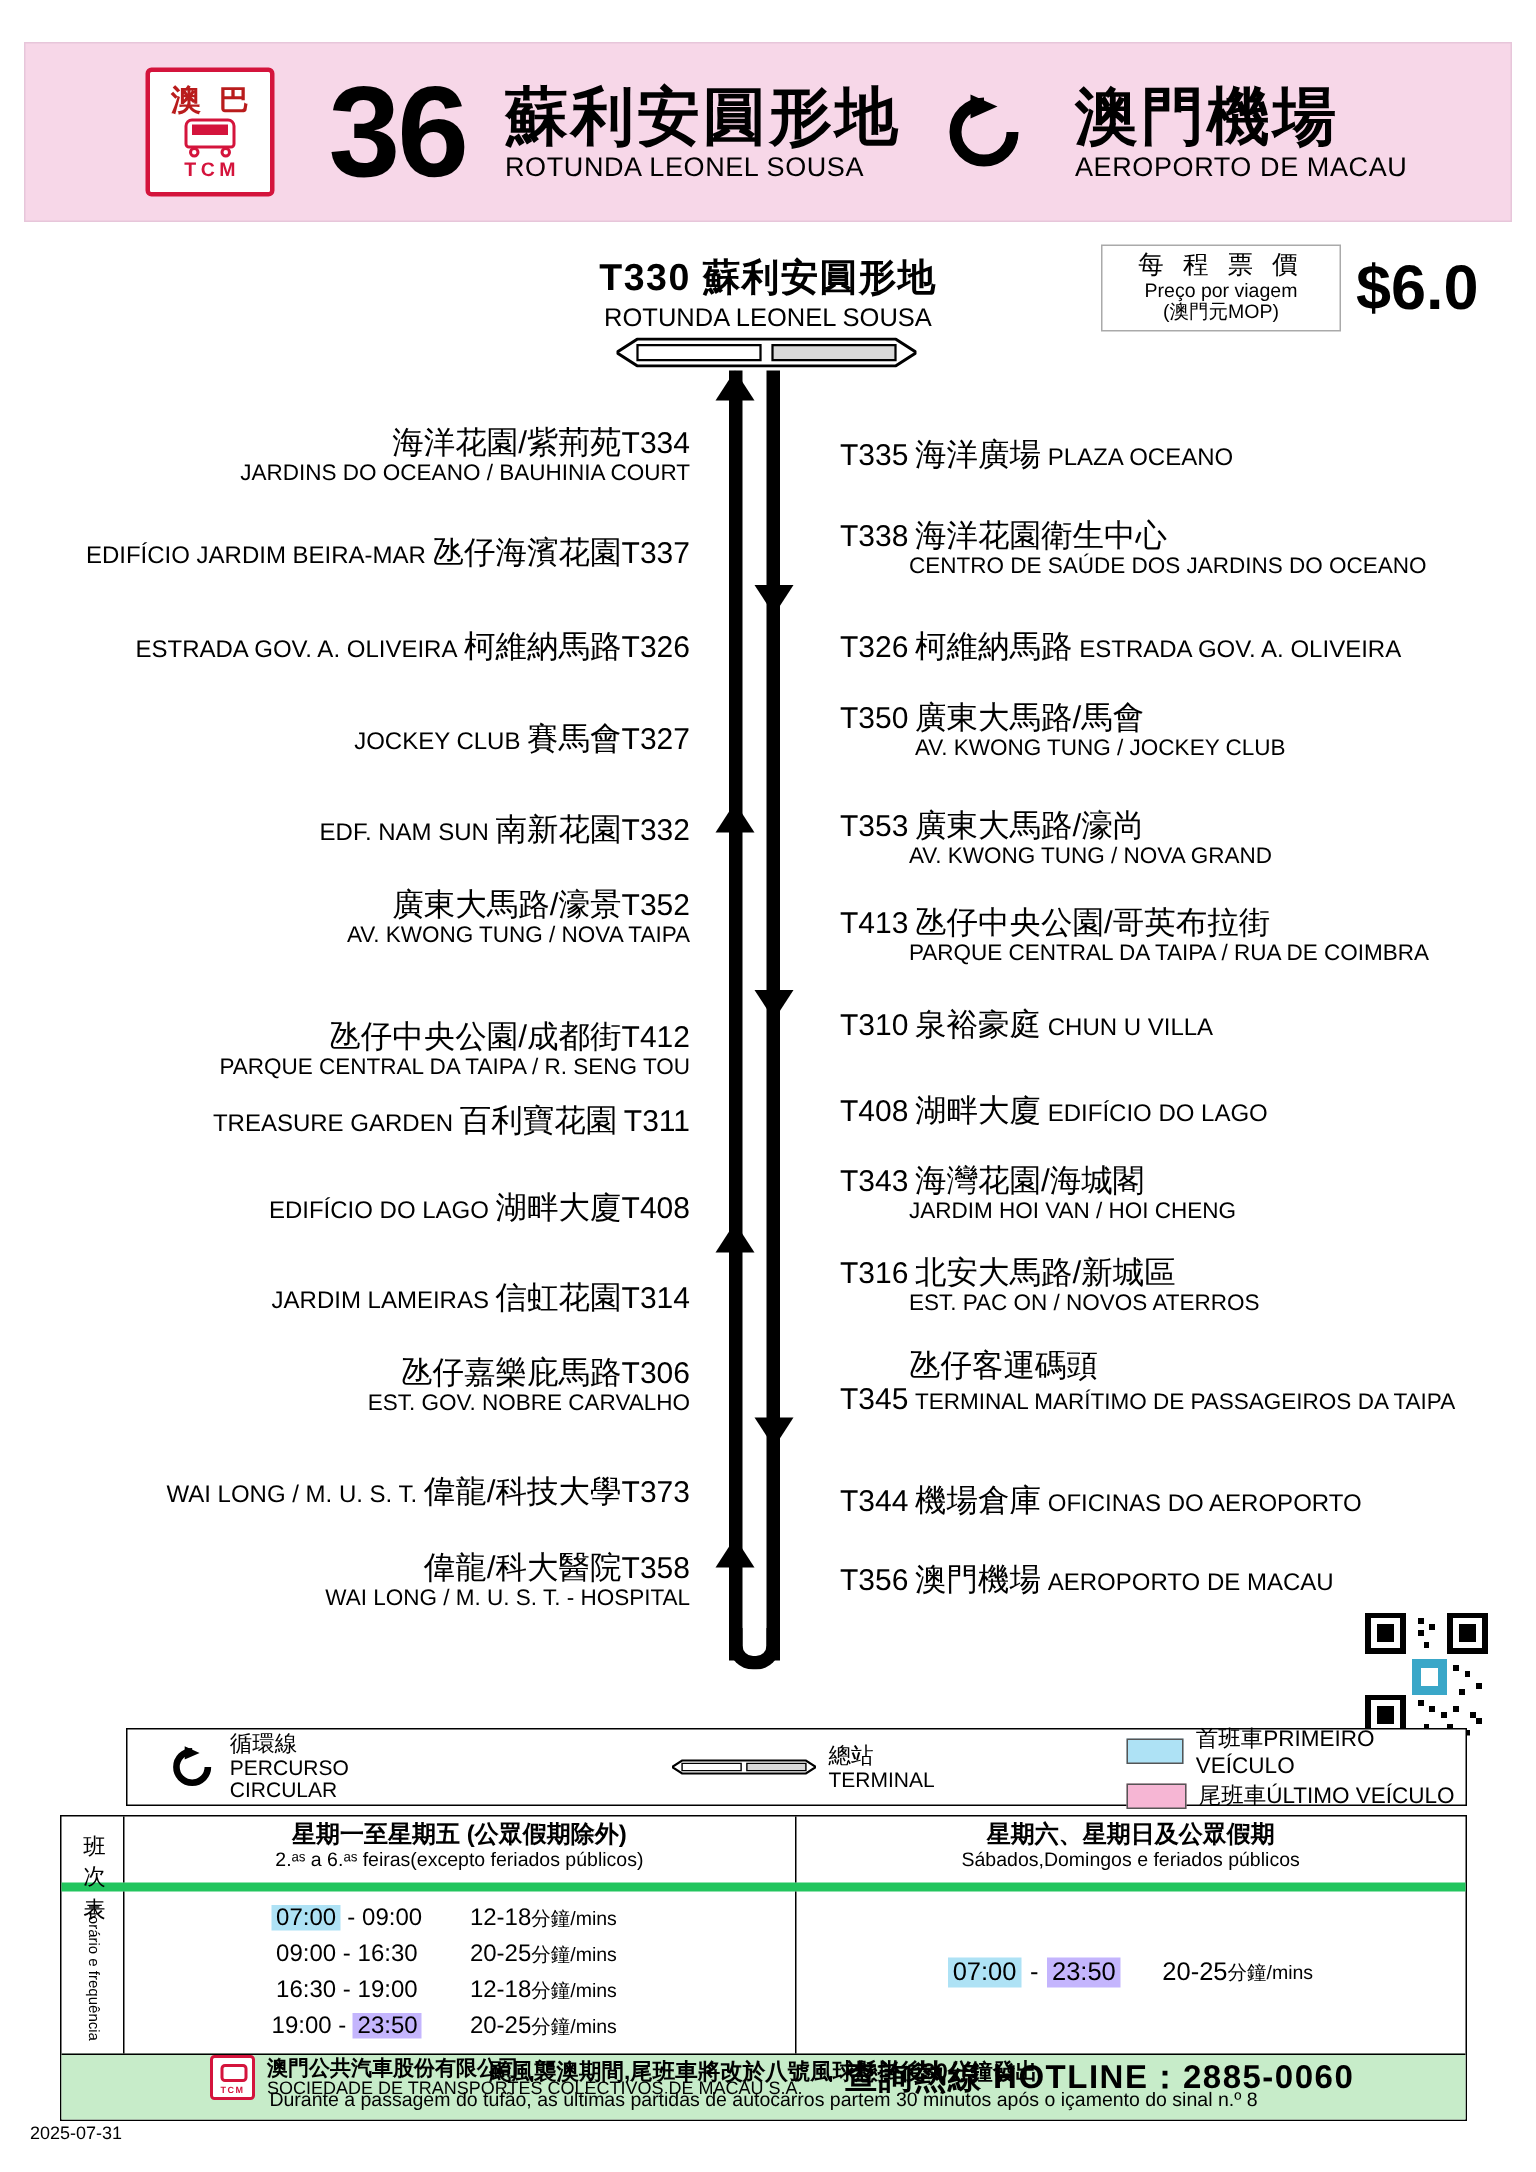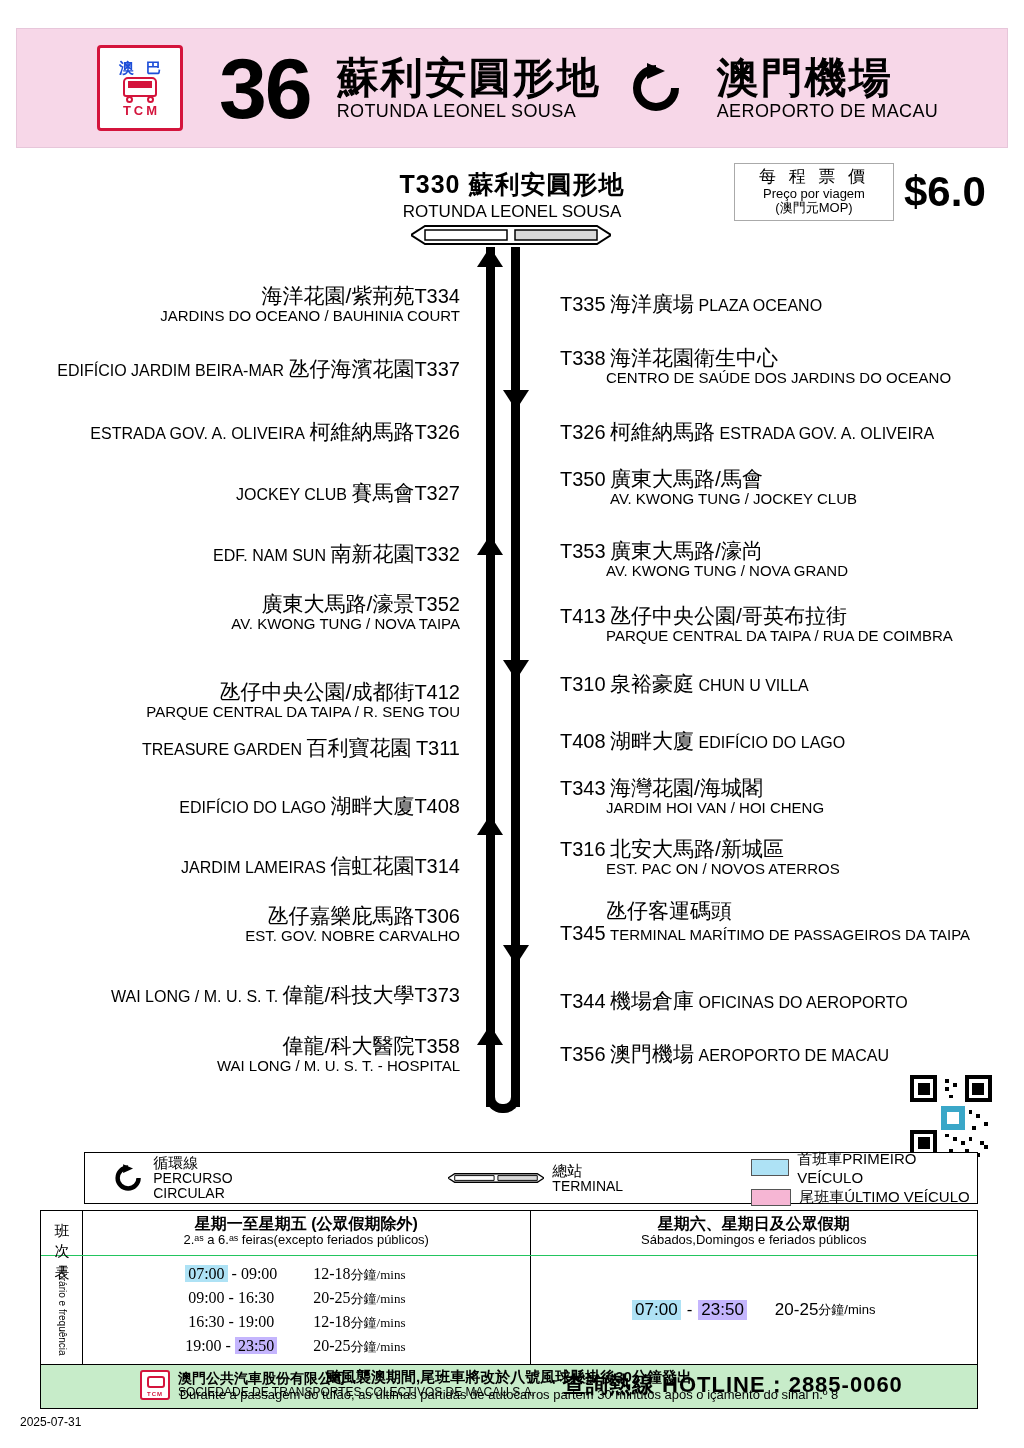--- a/index.html
+++ b/index.html
@@ -20,21 +20,21 @@
     background:#f7d7e8;
     border:1px solid #e7c6da;
     display:flex; align-items:center;
   }
   .logo {
     width:86px; height:86px; margin-left:80px;
     border:3px solid #d4143c; border-radius:4px;
     background:#fff; position:relative;
     display:flex; flex-direction:column; align-items:center; justify-content:center;
   }
-  .logo .lg-top { font-size:15px; color:#1d4ed8; font-weight:bold; letter-spacing:12px; margin-left:12px; line-height:1; }
+  .logo .lg-top { font-size:20px; color:#b91c1c; font-weight:bold; letter-spacing:12px; margin-left:12px; line-height:1; }
   .logo .lg-bus { width:40px; height:26px; margin:2px 0 1px 0; position:relative; }
   .logo .lg-bus .body { position:absolute; left:3px; top:0; width:34px; height:20px; border:2.5px solid #d4143c; border-radius:5px 5px 3px 3px; }
   .logo .lg-bus .win { position:absolute; left:8px; top:4px; width:24px; height:7px; background:#d4143c; }
   .logo .lg-bus .w1 { position:absolute; left:6px; top:19px; width:7px; height:7px; border:2.5px solid #d4143c; border-radius:50%; background:#fff;}
   .logo .lg-bus .w2 { position:absolute; right:6px; top:19px; width:7px; height:7px; border:2.5px solid #d4143c; border-radius:50%; background:#fff;}
   .logo .lg-bot { font-size:13px; color:#d4143c; font-weight:bold; letter-spacing:3px; margin-left:3px; line-height:1; }
 
   .route-num { font-size:86px; font-weight:bold; margin-left:36px; line-height:1; letter-spacing:-2px;text-align:center; }
   .endpoint { margin-left:26px; line-height:1.05; }
   .endpoint .cn { font-size:42px; font-weight:bold; letter-spacing:2px; }
@@ -97,34 +97,34 @@
     display:flex; align-items:center;
   }
   .lg-item { display:flex; align-items:center; }
   .lg-txt { line-height:1.05; margin-left:8px; }
   .lg-txt .a { font-size:15px; }
   .lg-txt .b { font-size:14px; }
   .swatch { width:40px; height:17px; border:1px solid #555; }
 
   
   .tt { position:absolute; left:40px; top:1210px; width:938px; border:1px solid #000; }
-  .tt-head { display:flex; border-bottom:1px solid #22c55e; }
+  .tt-head { display:flex; border-bottom:6px solid #22c55e; }
   .tt-side {
     width:42px; border-right:1px solid #000; display:flex; align-items:center; justify-content:center;
   }
   .tt-side .v { writing-mode:vertical-rl; text-orientation:upright; font-size:15px; letter-spacing:2px; }
   .tt-side .v2 { writing-mode:vertical-rl; font-size:10px; margin-left:1px; }
   .tt-col { flex:1; text-align:center; padding:4px 0 5px 0; line-height:1.15; }
   .tt-col.sep { border-right:1px solid #000; }
   .tt-col .c1 { font-size:16px; font-weight:bold; }
   .tt-col .c2 { font-size:13px; }
   .tt-body { display:flex; }
   .freq-col { flex:1; padding:6px 0 6px 0; }
   .freq-col.sep { border-right:1px solid #000; }
-  .freq-row { display:flex; justify-content:center; align-items:flex-end; font-size:16px; line-height:1.5;font-family:Liberation Serif, serif; }
+  .freq-row { display:flex; justify-content:center; align-items:flex-end; font-size:16px; line-height:1.5; }
   .hl-blue { background:#aee2f5; padding:0 3px; }
   .hl-pink { background:#c4b5fd; padding:0 3px; }
   .freq-time { width:132px; text-align:center; }
   .freq-val { width:150px; text-align:left; padding-left:16px; }
   .freq-val .sm { font-size:13px; }
   .weekend-line { display:flex; justify-content:center; align-items:center; font-size:17px; height:100%; }
 
   .typhoon {
     border-top:1px solid #000; background:#c7ecc9; text-align:center; padding:3px 0 5px 0; line-height:1.25;
   }

